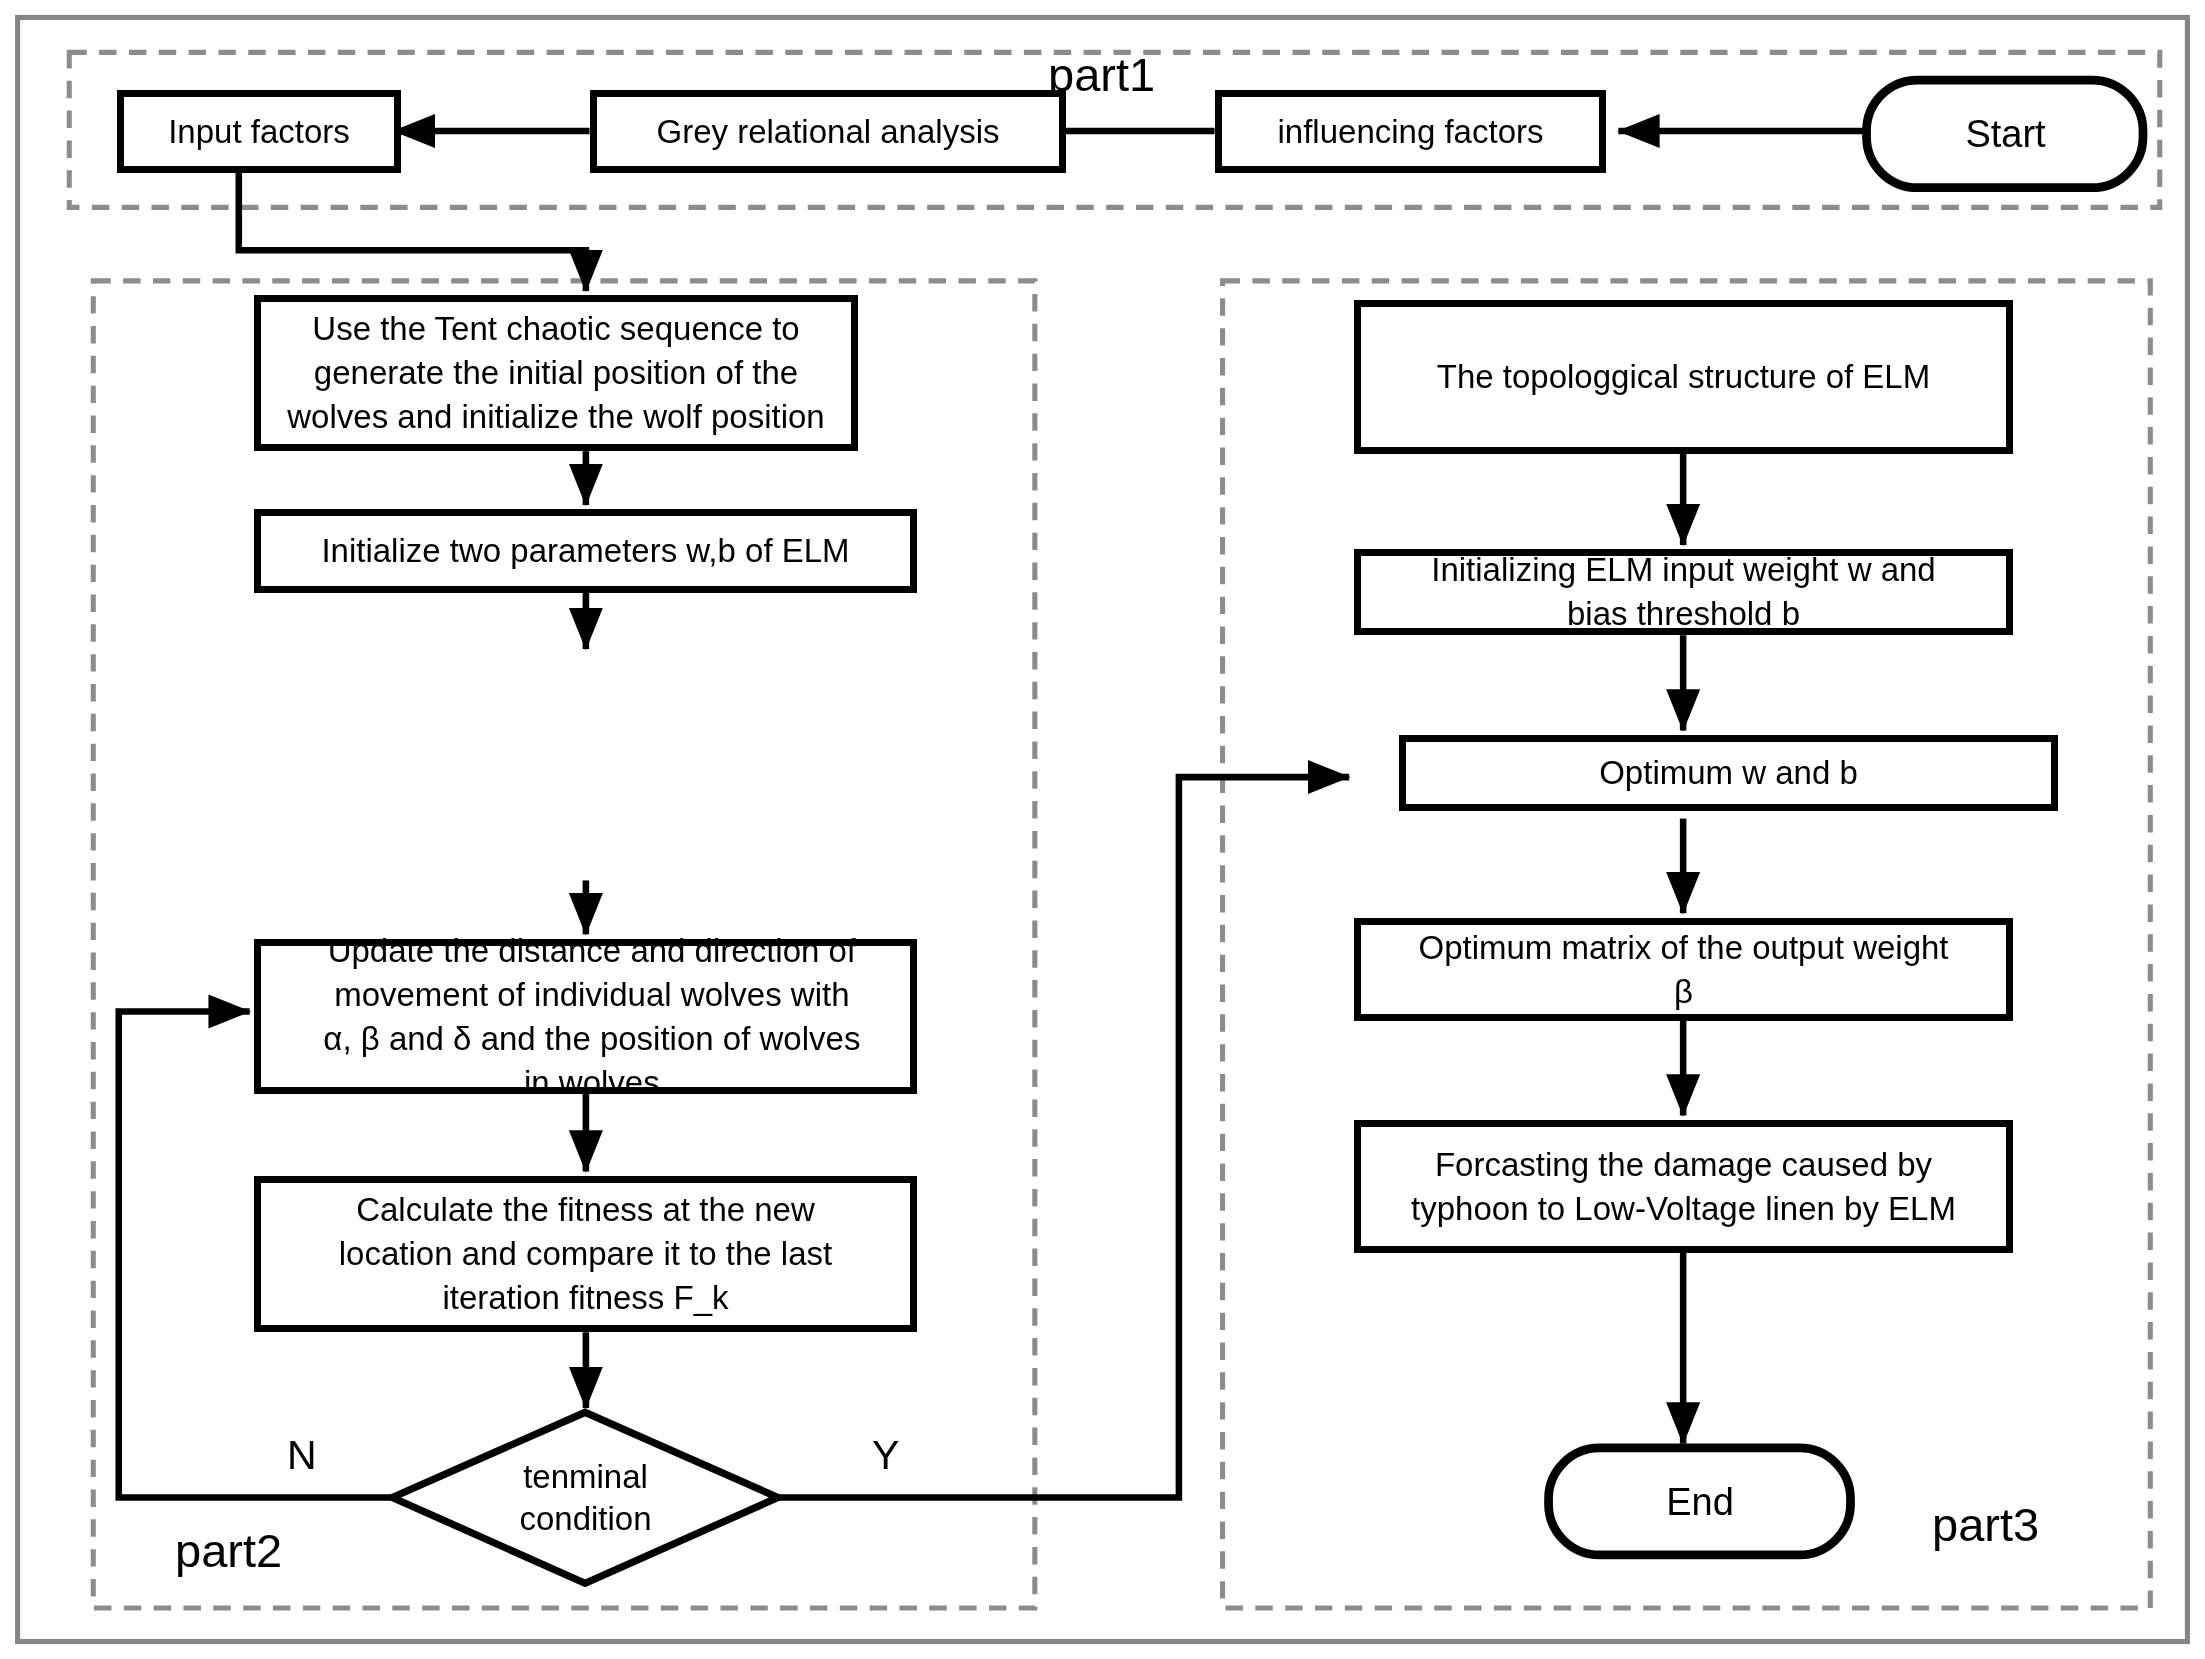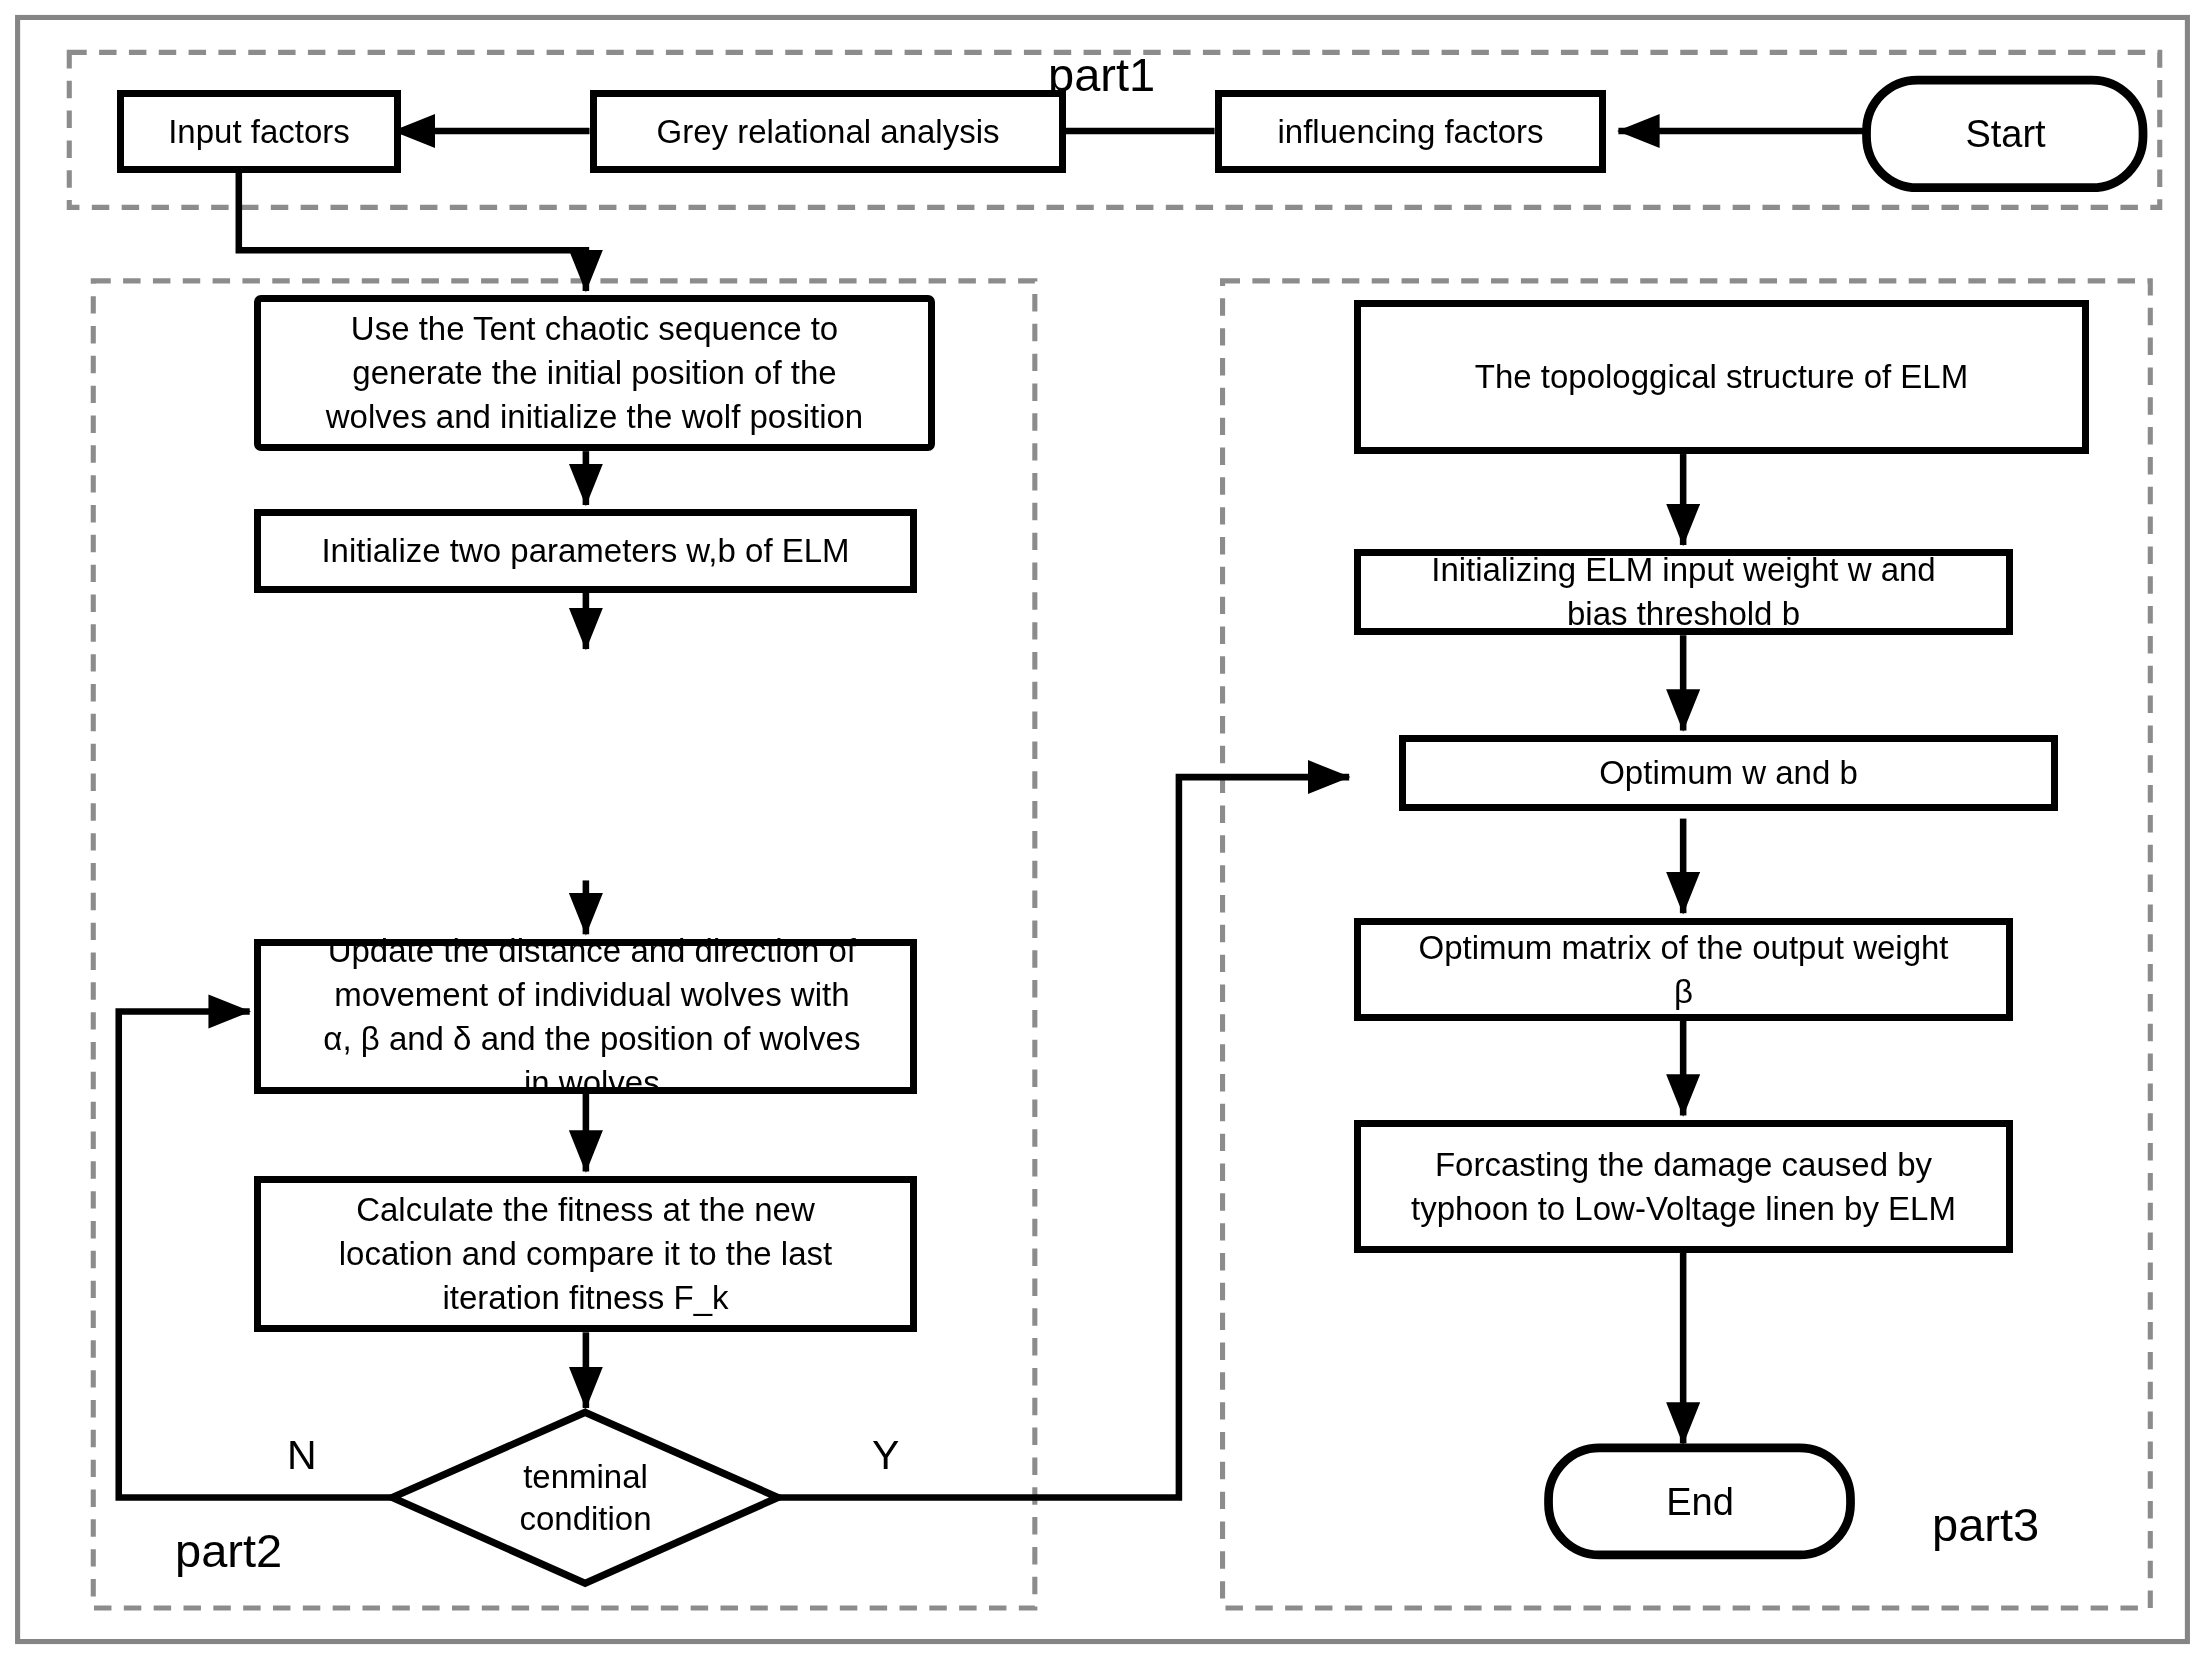--- a/index.html
+++ b/index.html
@@ -105,33 +105,33 @@
   <div class="ghost terminal-label" style="left:1867px; top:80px; width:277px; height:108px;">Start</div>
   <div class="ghost terminal-label" style="left:1549px; top:1448px; width:302px; height:107px;">End</div>
 
   <div class="ghost" style="left:440px; top:1431px; width:291px; height:134px;">tenminal
 condition</div>
 
   <div class="node" style="left:97px; top:90px; width:284px; height:83px;margin-left:20px;">Input factors</div>
   <div class="node" style="left:590px; top:90px; width:476px; height:83px;">Grey relational analysis</div>
   <div class="node" style="left:1215px; top:90px; width:391px; height:83px;">influencing factors</div>
 
-  <div class="node" style="left:254px; top:295px; width:681px; height:156px;border-radius:7px;">Use the Tent chaotic sequence to
+  <div class="node" style="left:254px; top:295px; width:604px; height:156px;">Use the Tent chaotic sequence to
 generate the initial position of the
 wolves and initialize the wolf position</div>
   <div class="node" style="left:254px; top:509px; width:663px; height:84px;">Initialize two parameters w,b of ELM</div>
   <div class="node" style="left:254px; top:939px; width:663px; height:155px;padding-left:20px;">Update the distance and direction of
 movement of individual wolves with
 α, β and δ and the position of wolves
 in wolves</div>
   <div class="node" style="left:254px; top:1176px; width:663px; height:156px;">Calculate the fitness at the new
 location and compare it to the last
 iteration fitness F_k</div>
 
-  <div class="node" style="left:1354px; top:300px; width:735px; height:154px;">The topologgical structure of ELM</div>
+  <div class="node" style="left:1354px; top:300px; width:659px; height:154px;">The topologgical structure of ELM</div>
   <div class="node" style="left:1354px; top:549px; width:659px; height:86px;">Initializing ELM input weight w and
 bias threshold b</div>
   <div class="node" style="left:1354px; top:735px; width:659px; height:76px;margin-left:45px;">Optimum w and b</div>
   <div class="node" style="left:1354px; top:918px; width:659px; height:103px;">Optimum matrix of the output weight
 β</div>
   <div class="node" style="left:1354px; top:1120px; width:659px; height:133px;">Forcasting the damage caused by
 typhoon to Low-Voltage linen by ELM</div>
 
 </div>
 

